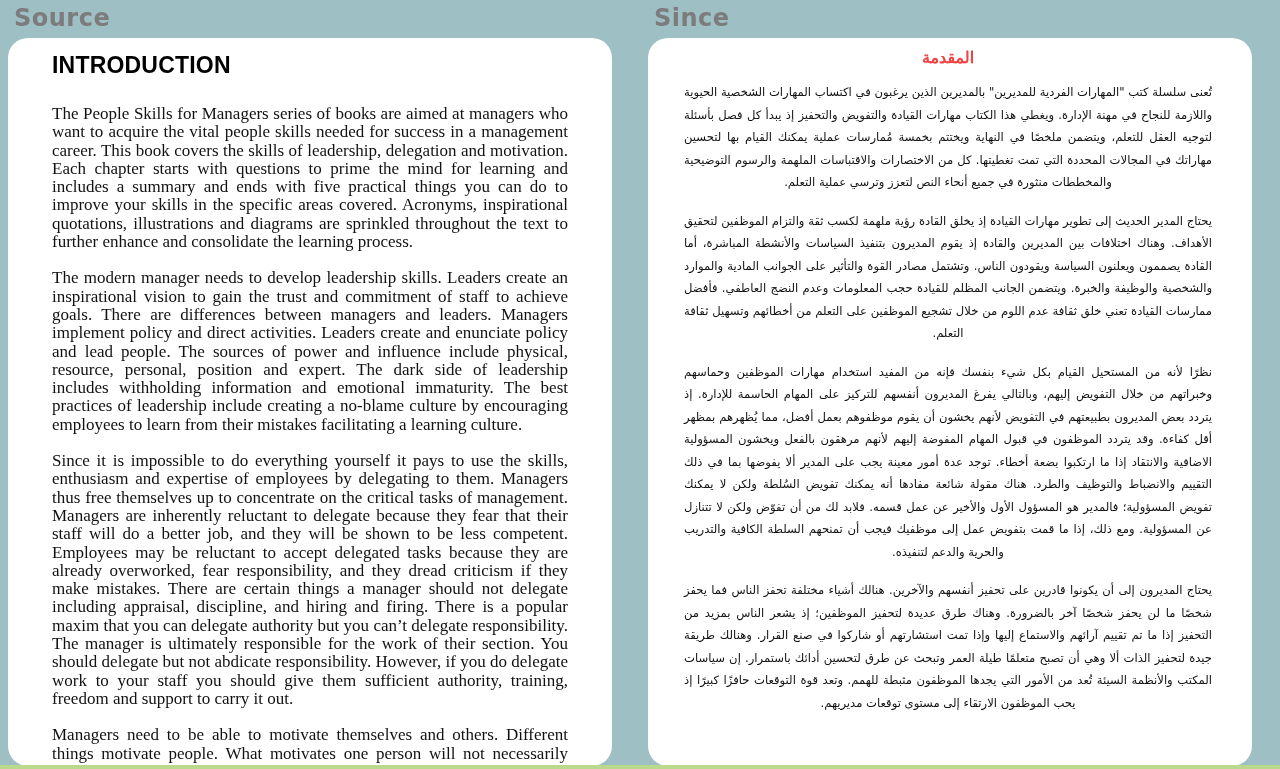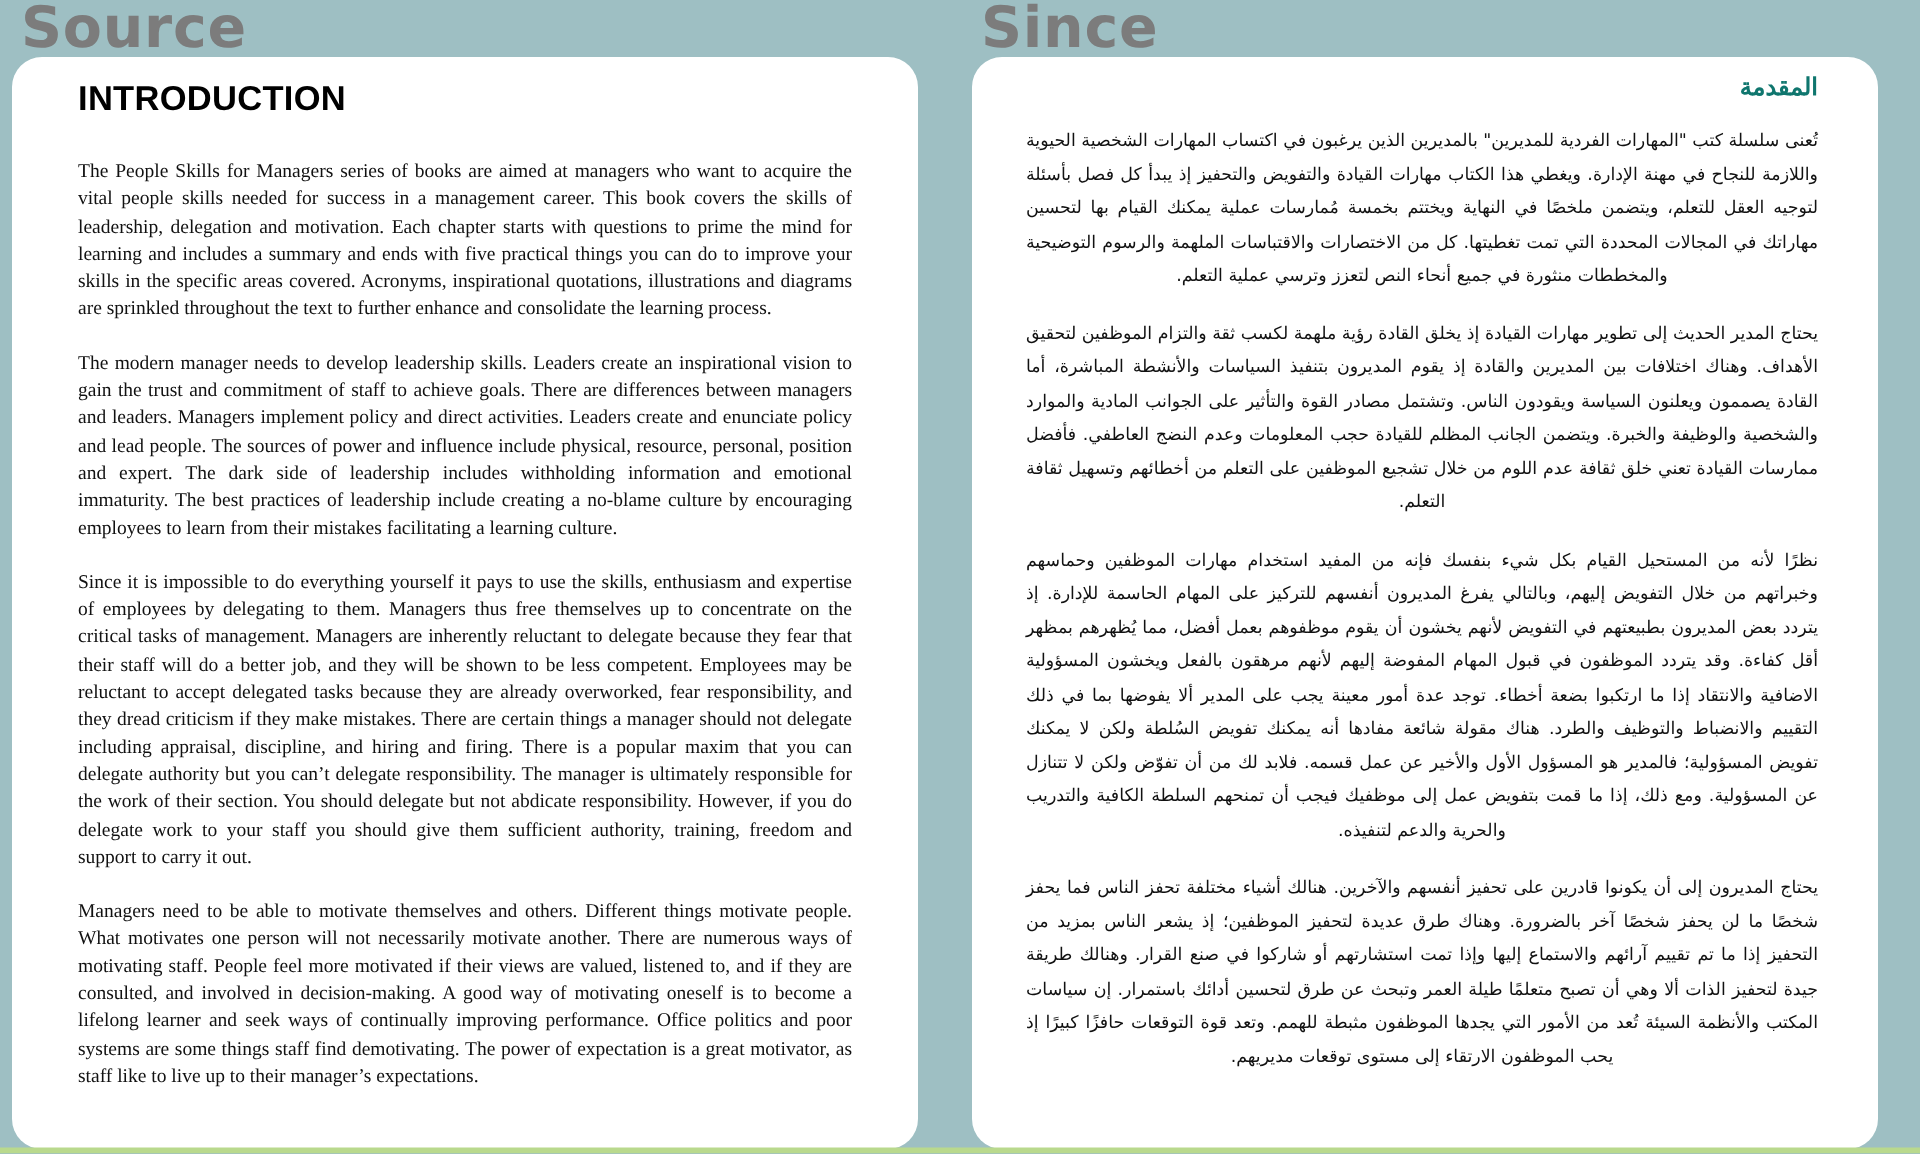--- a/index.html
+++ b/index.html
@@ -22,21 +22,21 @@
     width: 1280px;
     height: 4px;
     background: #b9d98d;
   }
 
   .pane-label {
     position: absolute;
     top: -1px;
     font-family: "DejaVu Sans", sans-serif;
     font-weight: bold;
-    font-size: 38px;
+    font-size: 24px;
     letter-spacing: 0.5px;
     color: #7c7c7c;
     line-height: 38px;
     user-select: none;
   }
   .label-source { left: 14px; }
   .label-target { left: 654px; }
 
   .pane {
     position: absolute;
@@ -65,29 +65,29 @@
     font-weight: bold;
     font-size: 23px;
     color: #000;
     margin: 6px 0 26px 0;
     letter-spacing: 0.2px;
   }
   .doc-title-ar {
     font-family: Liberation Sans, sans-serif;
     font-weight: bold;
     font-size: 16px;
-    color: #0f766e;
-    text-align: right;
+    color: #ef4444;
+    text-align: center;
     margin: 2px 0 14px 0;
     direction: rtl;
   }
 
   .para {
     font-family: "Liberation Serif", serif;
-    font-size: 13px;
+    font-size: 17px;
     line-height: 18.3px;
     color: #111;
     text-align: justify;
     margin: 0 0 18px 0;
     hyphens: none;
   }
 
   .para-ar {
     font-family: "DejaVu Sans", sans-serif;
     font-size: 11.6px;

